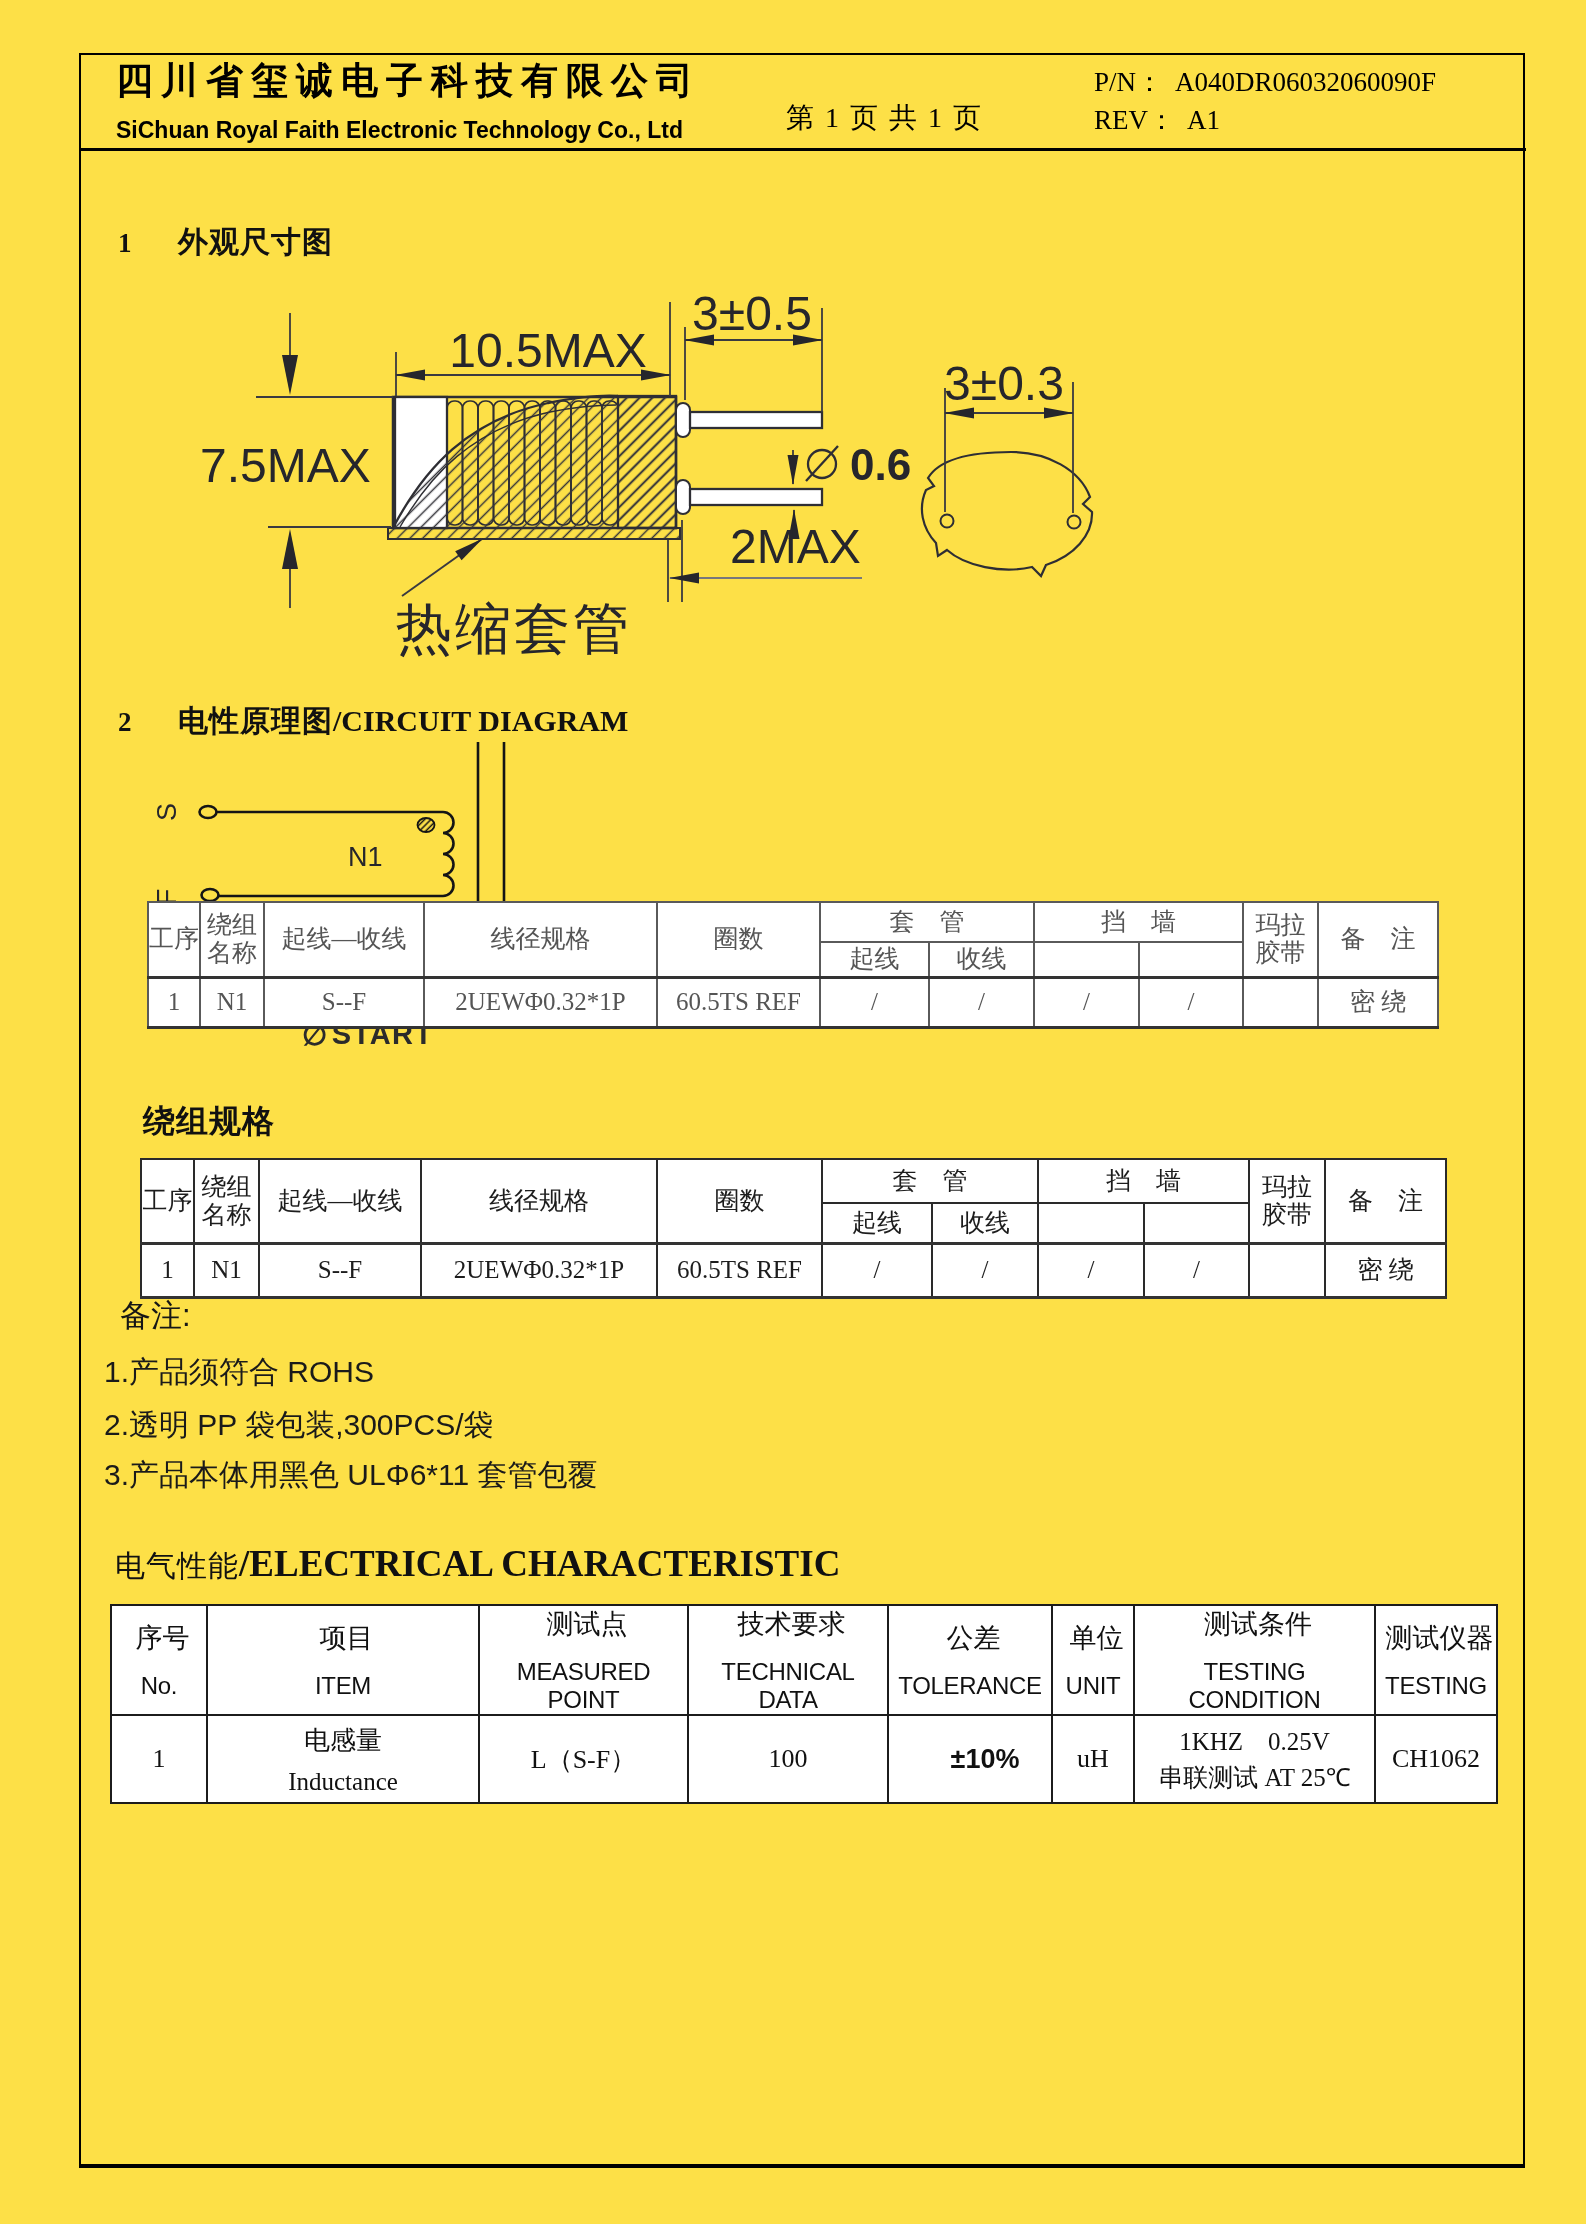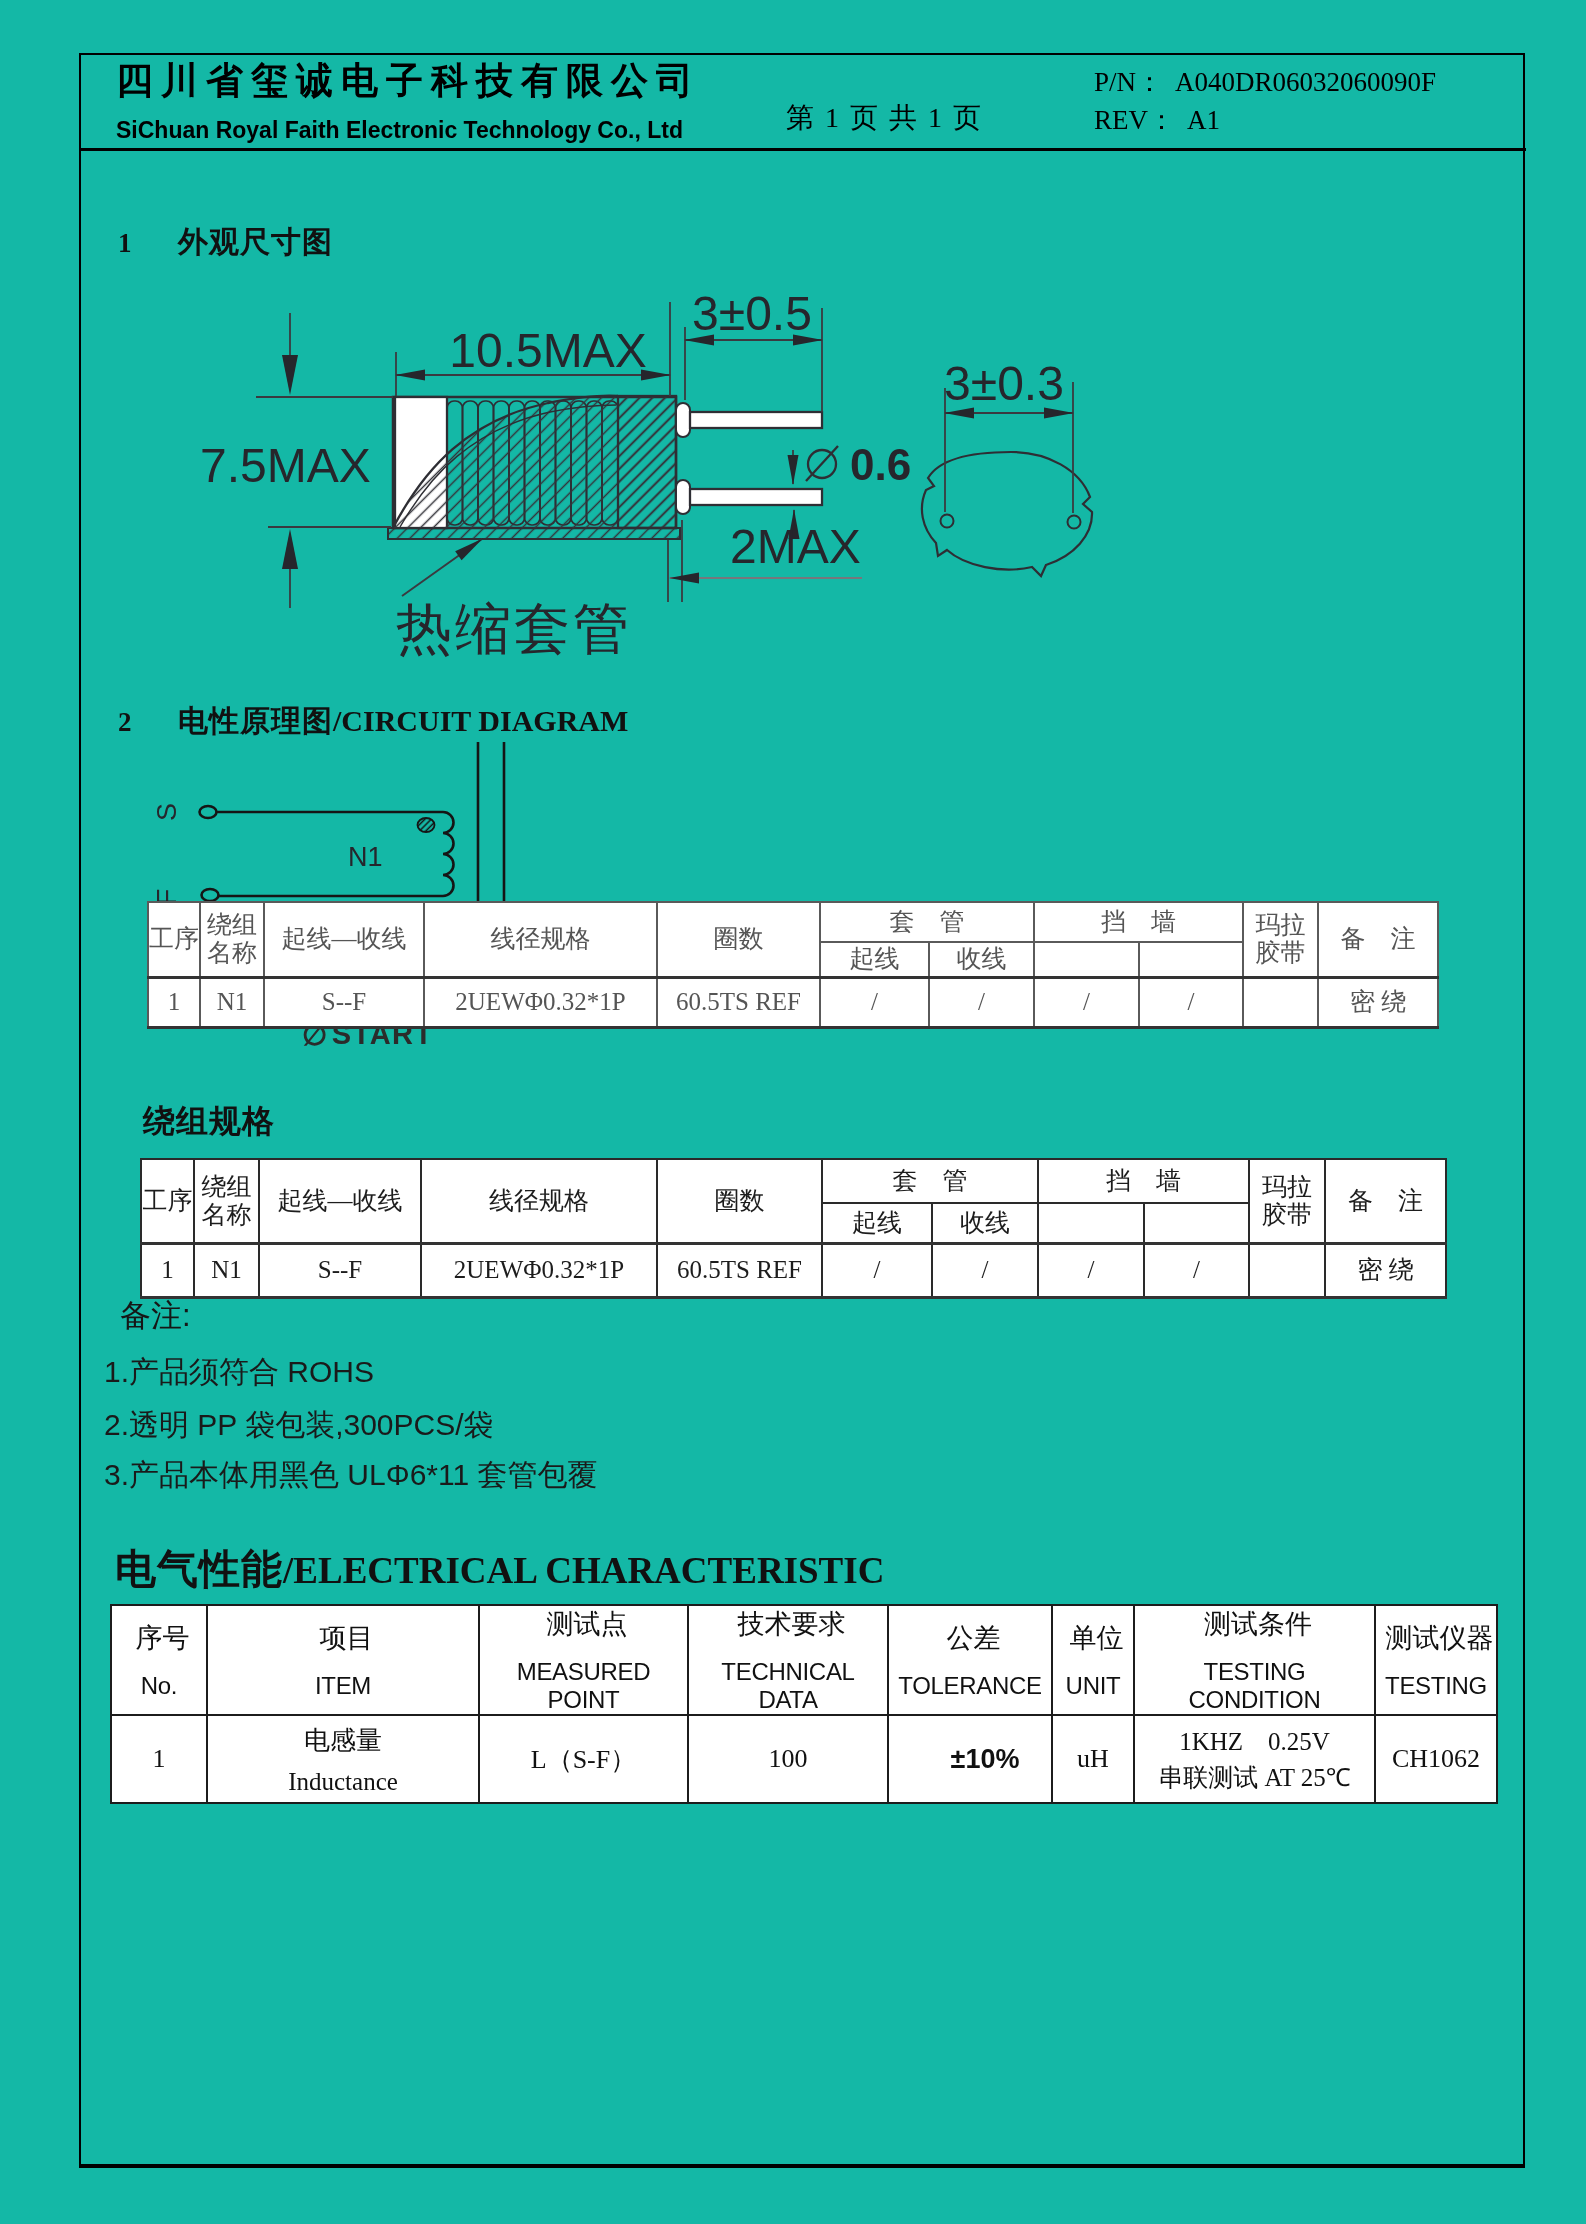--- a/index.html
+++ b/index.html
@@ -1,16 +1,16 @@
 <!DOCTYPE html>
 <html><head>
 <meta charset="utf-8">
 <style>
   html,body{margin:0;padding:0;background:#e8e8e8;}
-  .page{position:relative;width:1586px;height:2224px;background:#14b8a6;overflow:hidden;
+  .page{position:relative;width:1586px;height:2224px;background:#fde047;overflow:hidden;
         font-family:"Liberation Sans",sans-serif;color:#111;}
   .abs{position:absolute;}
   .serif{font-family:"Liberation Serif",serif;}
 
   .frame{left:79px;top:53px;width:1442px;height:2109px;border:2.5px solid #000;border-bottom-width:4px;}
   .header-rule{left:79px;top:148px;width:1447px;height:2.5px;background:#000;}
 
   .company-cn{left:116px;top:56px;font-size:37px;font-weight:bold;letter-spacing:8px;color:#000;white-space:nowrap;}
   .company-en{left:116px;top:117px;font-size:23px;font-weight:bold;color:#000;white-space:nowrap;}
   .page-info{left:786px;top:99px;font-size:28px;letter-spacing:2px;color:#000;}
@@ -19,21 +19,21 @@
   .pn-row .val,.rev-row .val{margin-left:12px;}
 
   .sec-head{display:flex;align-items:baseline;white-space:nowrap;}
   .sec-num{font-family:"Liberation Serif",serif;font-weight:bold;font-size:27px;width:60px;}
   .sec-cn{font-weight:bold;font-size:30px;letter-spacing:1px;}
   .sec-en{font-family:"Liberation Serif",serif;font-weight:bold;font-size:30px;}
 
   .sub-head{display:flex;align-items:baseline;white-space:nowrap;}
   .sub-cn{font-weight:bold;font-size:32px;letter-spacing:1px;}
   .sub-en{font-family:"Liberation Serif",serif;font-weight:bold;font-size:31px;}
-  .big-cn{font-weight:bold;font-size:41px;letter-spacing:1px;}
+  .big-cn{font-weight:normal;font-size:30px;letter-spacing:1px;}
   .big-en{font-family:"Liberation Serif",serif;font-weight:bold;font-size:37px;}
 
   
   table.wtab{position:absolute;border-collapse:collapse;table-layout:fixed;background:#fff;}
   .wtab td{border:2px solid #4a4a4a;text-align:center;vertical-align:middle;padding:0;
            font-family:"Liberation Serif",serif;font-size:25px;line-height:1.12;white-space:pre-line;}
   .wtab tr.drow td{border-top:3px solid #333;border-bottom:3px solid #333;}
   table.t1 td{color:#555;border-color:#5a5a5a;}
   table.t2 td{color:#1d1d1d;border-color:#2a2a2a;}
 

